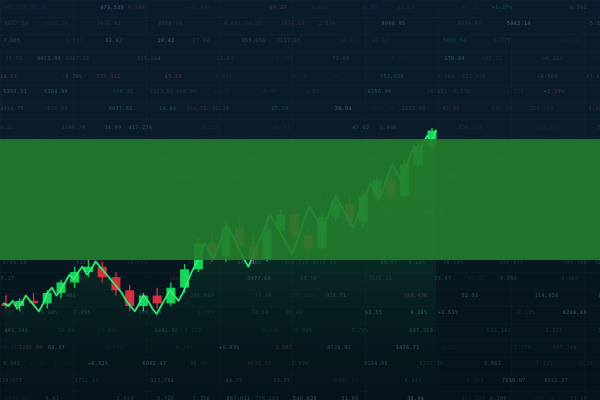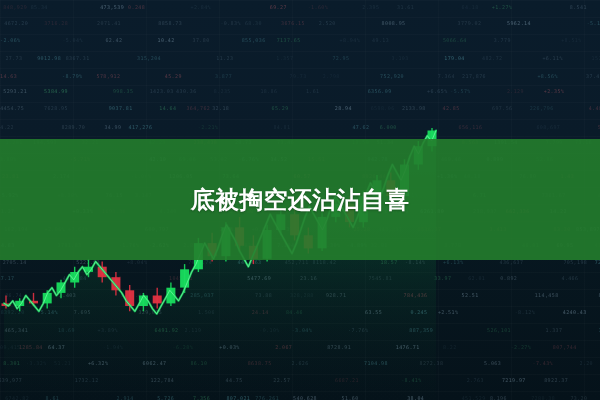--- a/index.html
+++ b/index.html
@@ -485,18 +485,17 @@
       <rect x="413.8" y="46.2" width="9" height="18.3" fill="#18dd5e" opacity="0.95"></rect>
       <line x1="432.0" y1="27.9" x2="432.0" y2="51.4" stroke="#18dd5e" stroke-width="1.4" opacity="0.9"></line>
       <rect x="427.5" y="30.5" width="9" height="15.7" fill="#18dd5e" opacity="0.95"></rect>
       <path d="M 4.0 203.4 L 8.4 206.0 L 12.7 200.8 L 17.1 208.6 L 21.5 203.4 L 25.8 195.5 L 30.2 200.8 L 34.5 206.0 L 38.9 211.3 L 43.3 203.4 L 47.6 192.9 L 52.0 187.7 L 56.4 195.5 L 60.7 190.3 L 65.1 182.4 L 69.5 174.6 L 73.8 179.8 L 78.2 172.0 L 82.5 166.7 L 86.9 174.6 L 91.3 169.3 L 95.6 161.5 L 100.0 166.7 L 104.4 172.0 L 108.7 177.2 L 113.1 182.4 L 117.5 187.7 L 121.8 192.9 L 126.2 200.8 L 130.5 206.0 L 134.9 211.3 L 139.3 203.4 L 143.6 195.5 L 148.0 200.8 L 152.4 208.6 L 156.7 213.9 L 161.1 206.0 L 165.5 198.2 L 169.8 190.3 L 174.2 195.5 L 178.5 200.8 L 182.9 192.9 L 187.3 182.4 L 191.6 172.0 L 196.0 164.1 L 200.4 153.6 L 204.7 143.1 L 209.1 151.0 L 213.5 158.9 L 217.8 148.4 L 222.2 135.3 L 226.5 124.8 L 230.9 132.7 L 235.3 140.5 L 239.6 151.0 L 244.0 158.9 L 248.4 166.7 L 252.7 156.2 L 257.1 145.8 L 261.5 135.3 L 265.8 124.8 L 270.2 114.3 L 274.5 122.2 L 278.9 130.0 L 283.3 137.9 L 287.6 145.8 L 292.0 153.6 L 296.4 143.1 L 300.7 130.0 L 305.1 116.9 L 309.5 106.5 L 313.8 114.3 L 318.2 122.2 L 322.5 130.0 L 326.9 119.6 L 331.3 106.5 L 335.6 96.0 L 340.0 103.8 L 344.4 111.7 L 348.7 119.6 L 353.1 127.4 L 357.5 116.9 L 361.8 103.8 L 366.2 93.4 L 370.5 82.9 L 374.9 90.7 L 379.3 98.6 L 383.6 88.1 L 388.0 75.0 L 392.4 64.5 L 396.7 72.4 L 401.1 80.3 L 405.5 69.8 L 409.8 56.7 L 414.2 46.2 L 418.5 54.1 L 422.9 43.6 L 427.3 35.7 L 431.6 41.0 L 436.0 30.5" fill="none" stroke="rgba(24,221,94,0.85)" stroke-width="2.1" stroke-linejoin="round" stroke-linecap="round"></path>
       <path d="M 4.0 203.4 L 8.4 206.0 L 12.7 200.8 L 17.1 208.6 L 21.5 203.4 L 25.8 195.5 L 30.2 200.8 L 34.5 206.0 L 38.9 211.3 L 43.3 203.4 L 47.6 192.9 L 52.0 187.7 L 56.4 195.5 L 60.7 190.3 L 65.1 182.4 L 69.5 174.6 L 73.8 179.8 L 78.2 172.0 L 82.5 166.7 L 86.9 174.6 L 91.3 169.3 L 95.6 161.5 L 100.0 166.7 L 104.4 172.0 L 108.7 177.2 L 113.1 182.4 L 117.5 187.7 L 121.8 192.9 L 126.2 200.8 L 130.5 206.0 L 134.9 211.3 L 139.3 203.4 L 143.6 195.5 L 148.0 200.8 L 152.4 208.6 L 156.7 213.9 L 161.1 206.0 L 165.5 198.2 L 169.8 190.3 L 174.2 195.5 L 178.5 200.8 L 182.9 192.9 L 187.3 182.4 L 191.6 172.0 L 196.0 164.1 L 200.4 153.6 L 204.7 143.1 L 209.1 151.0 L 213.5 158.9 L 217.8 148.4 L 222.2 135.3 L 226.5 124.8 L 230.9 132.7 L 235.3 140.5 L 239.6 151.0 L 244.0 158.9 L 248.4 166.7 L 252.7 156.2 L 257.1 145.8 L 261.5 135.3 L 265.8 124.8 L 270.2 114.3 L 274.5 122.2 L 278.9 130.0 L 283.3 137.9 L 287.6 145.8 L 292.0 153.6 L 296.4 143.1 L 300.7 130.0 L 305.1 116.9 L 309.5 106.5 L 313.8 114.3 L 318.2 122.2 L 322.5 130.0 L 326.9 119.6 L 331.3 106.5 L 335.6 96.0 L 340.0 103.8 L 344.4 111.7 L 348.7 119.6 L 353.1 127.4 L 357.5 116.9 L 361.8 103.8 L 366.2 93.4 L 370.5 82.9 L 374.9 90.7 L 379.3 98.6 L 383.6 88.1 L 388.0 75.0 L 392.4 64.5 L 396.7 72.4 L 401.1 80.3 L 405.5 69.8 L 409.8 56.7 L 414.2 46.2 L 418.5 54.1 L 422.9 43.6 L 427.3 35.7 L 431.6 41.0 L 436.0 30.5" fill="none" stroke="#9dffc4" stroke-width="0.8" stroke-linejoin="round" opacity="0.65"></path>
     </svg>
 
   <div class="band">
     <div class="band-inner">
       <h1 class="headline">
-        <span class="hl-line">底被掏空还沾沾自喜</span>
       </h1>
     </div>
   </div>
 
 </div>
 
 </body></html>

